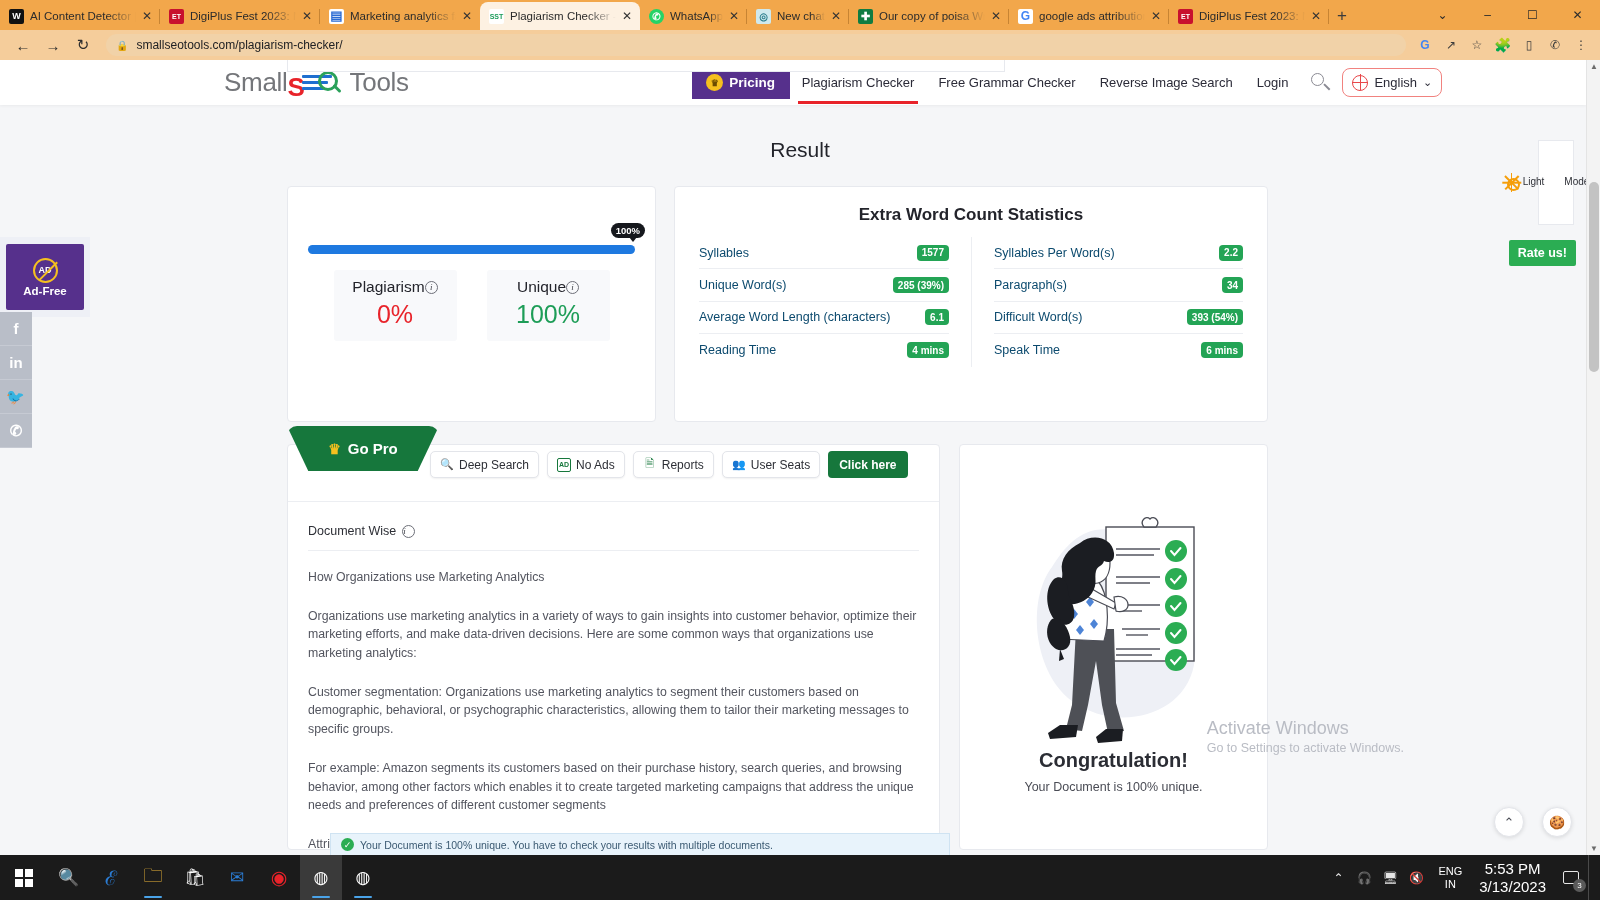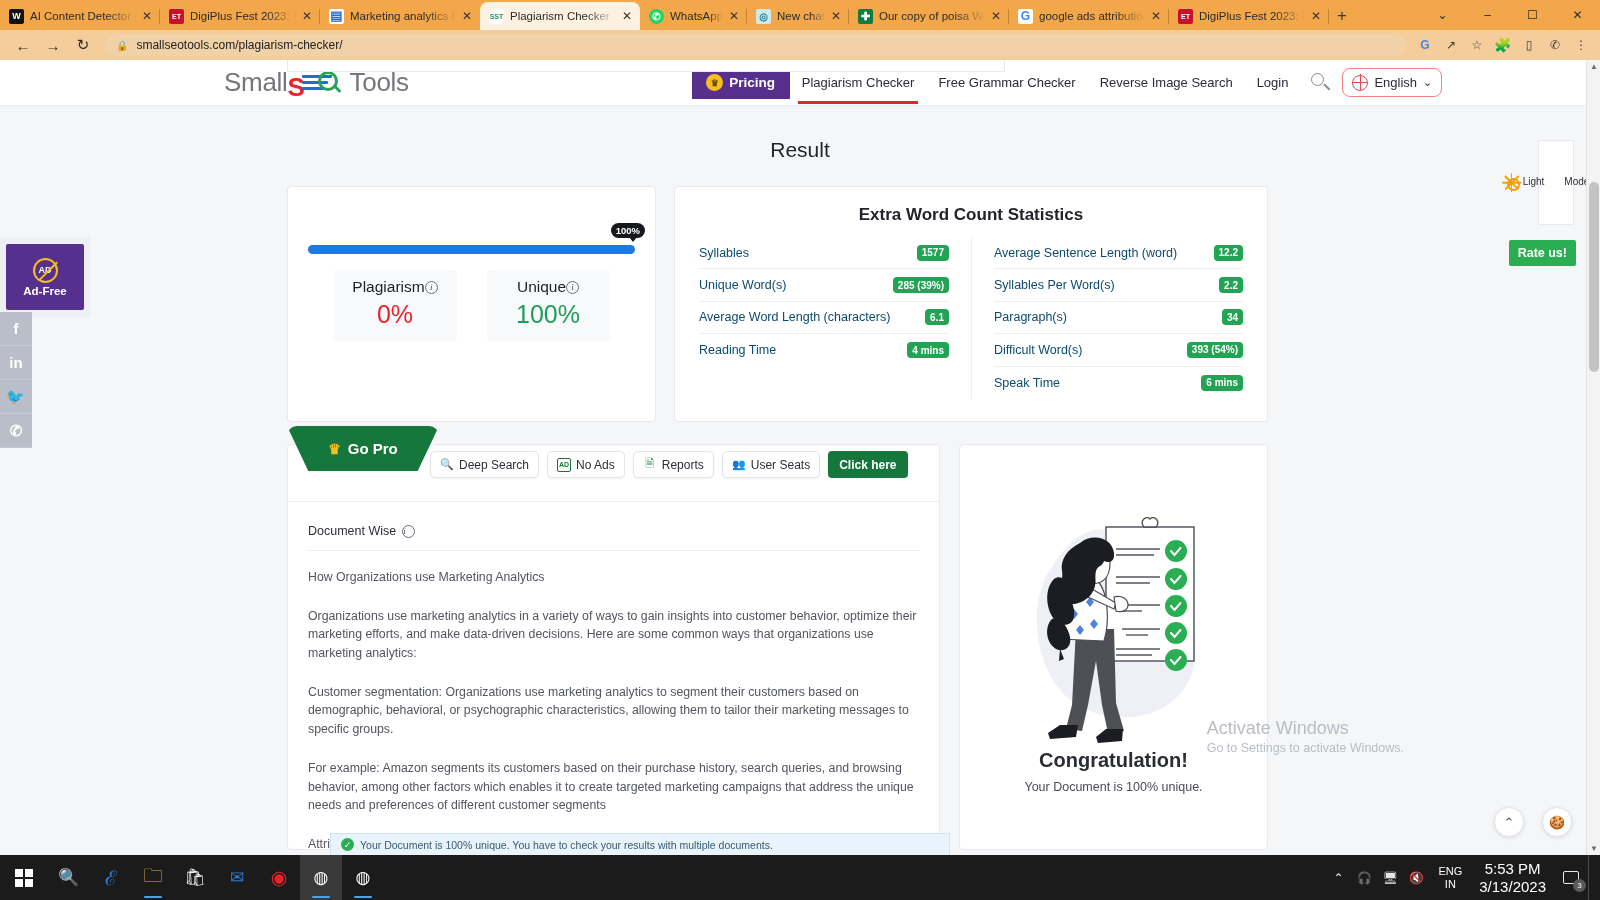--- a/index.html
+++ b/index.html
@@ -552,24 +552,20 @@
               <div class="stat-row">
                 <span class="stat-name">Average Word Length (characters)</span>
                 <span class="stat-badge">6.1</span>
               </div>
               <div class="stat-row">
                 <span class="stat-name">Reading Time</span>
                 <span class="stat-badge">4 mins</span>
               </div>
             </div>
             <div class="stats-col">
-              <div class="stat-row">
-                <span class="stat-name">Average Sentence Length (word)</span>
-                <span class="stat-badge">12.2</span>
-              </div>
               <div class="stat-row">
                 <span class="stat-name">Syllables Per Word(s)</span>
                 <span class="stat-badge">2.2</span>
               </div>
               <div class="stat-row">
                 <span class="stat-name">Paragraph(s)</span>
                 <span class="stat-badge">34</span>
               </div>
               <div class="stat-row">
                 <span class="stat-name">Difficult Word(s)</span>

